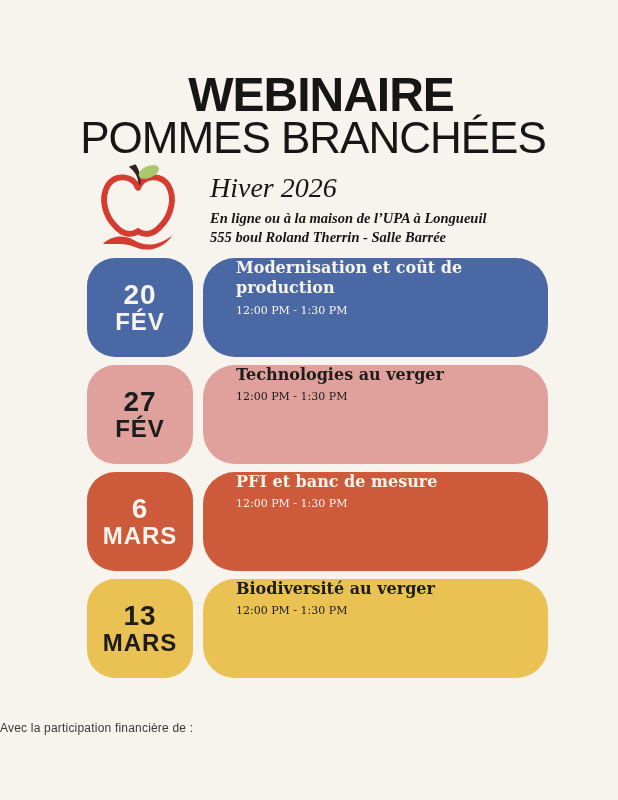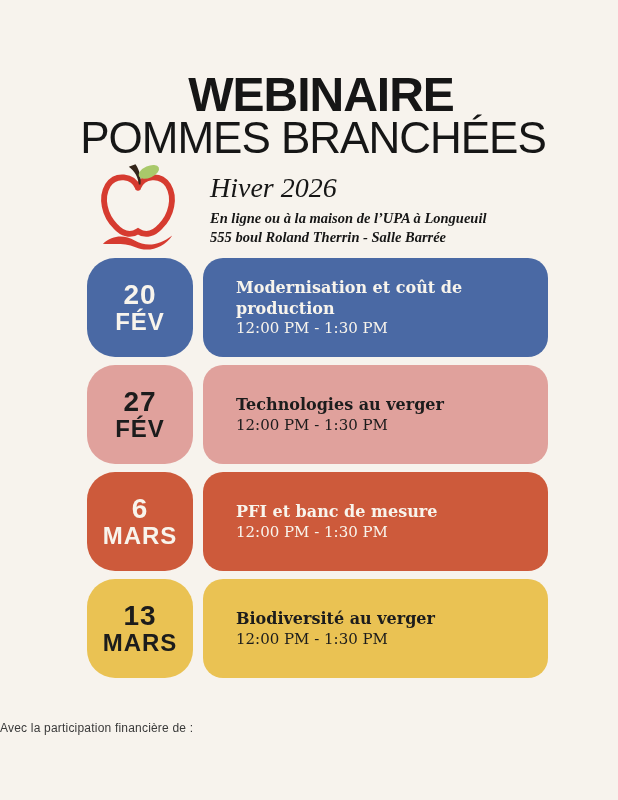--- a/index.html
+++ b/index.html
@@ -43,32 +43,32 @@
   .session-row{display:flex;height:99px;margin-bottom:8px;}
   .date-box{
     width:106px;flex:0 0 106px;border-radius:28px;
     background:var(--row-color);color:var(--row-text);
     display:flex;flex-direction:column;align-items:center;justify-content:center;
     font-family:"Liberation Sans",sans-serif;font-weight:700;
   }
   .date-day{font-size:28px;line-height:1.05;letter-spacing:1px;}
   .date-month{font-size:24px;line-height:1.1;letter-spacing:1px;}
   .content-box{
-    flex:1;margin-left:10px;border-radius:20px;
+    flex:1;margin-left:10px;border-radius:32px;
     background:var(--row-color);color:var(--row-text);
-    display:flex;flex-direction:column;justify-content:center;
+    display:flex;flex-direction:column;justify-content:flex-start;
     padding-left:33px;box-sizing:border-box;
   }
   .session-title{
     font-family:"DejaVu Serif",serif;font-weight:700;
     font-size:16px;line-height:1.28;max-width:245px;
   }
   .session-time{
     font-family:"DejaVu Serif",serif;font-weight:400;
-    font-size:15px;line-height:1.2;
+    font-size:11px;line-height:1.2;margin-top:5px;
   }
   
   .credit{
     position:absolute;top:721px;left:0;width:100%;
     text-align:left;font-size:12px;letter-spacing:0.2px;
     color:#3a3a3a;
   }
   .gov-logo{
     position:absolute;top:736px;left:0;width:100%;
     display:flex;align-items:center;justify-content:center;

